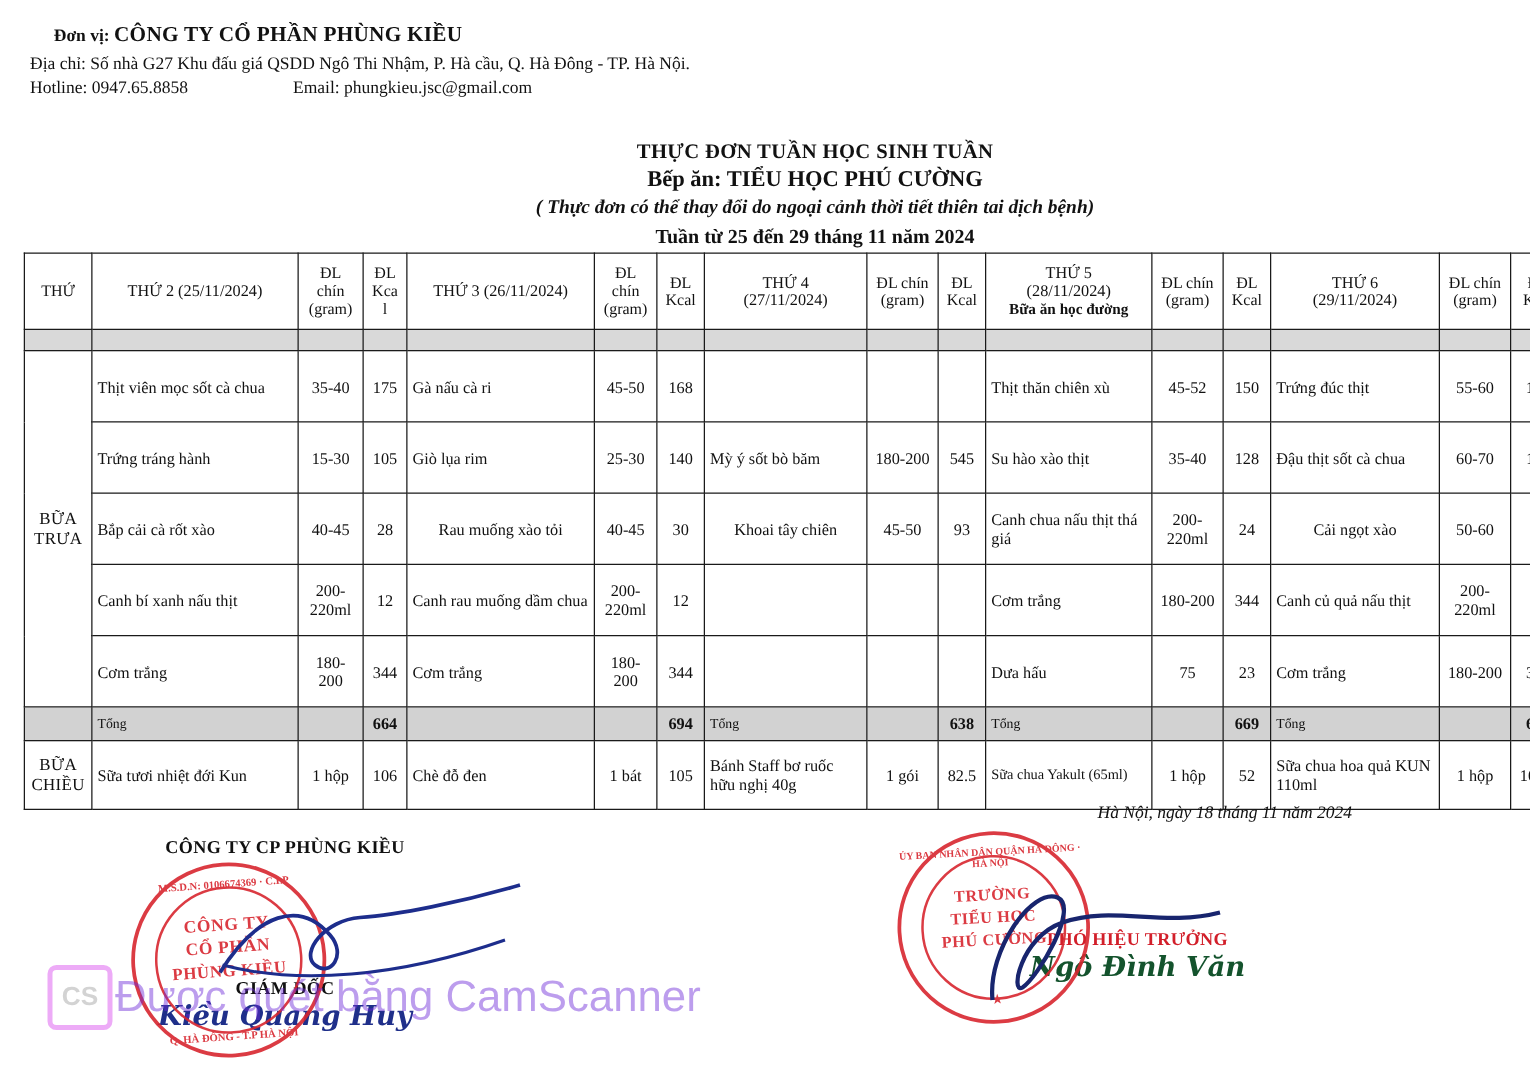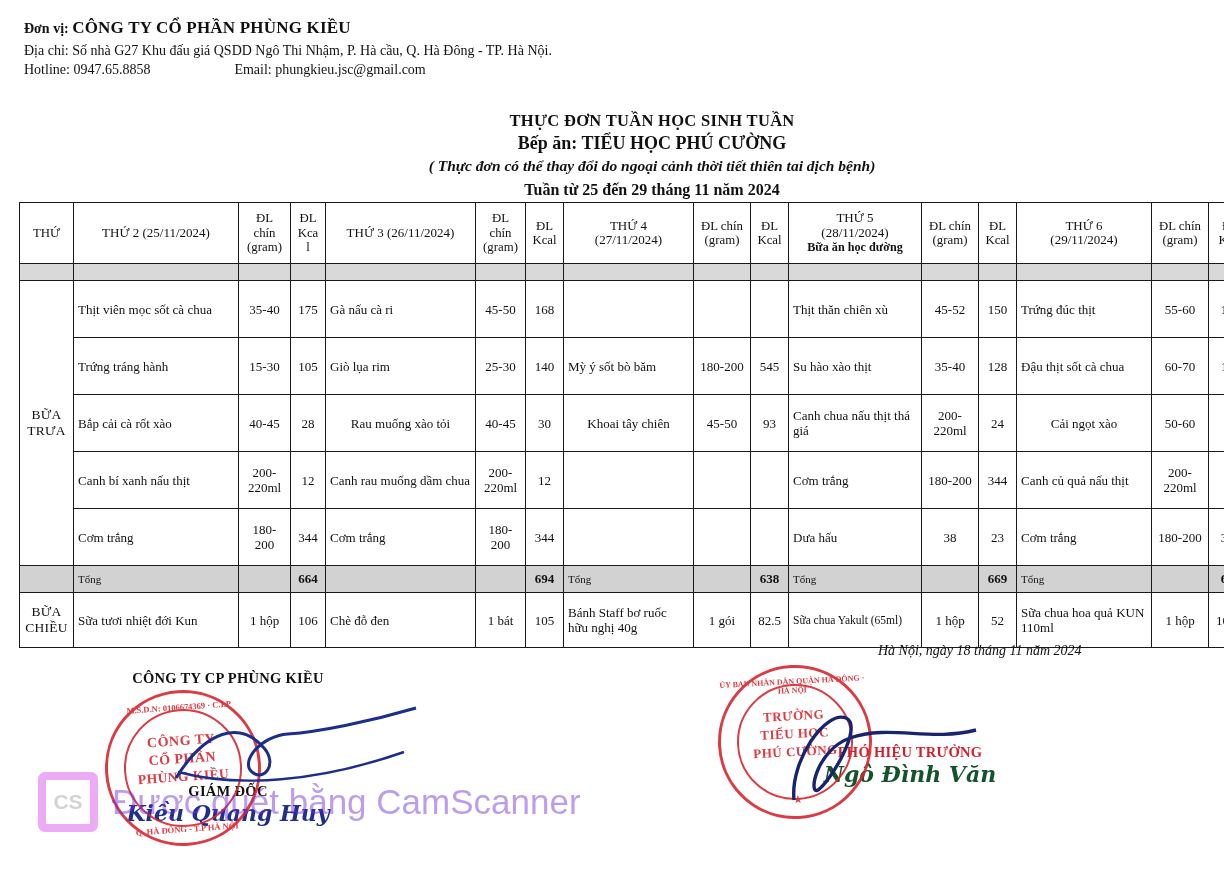--- a/index.html
+++ b/index.html
@@ -22,21 +22,21 @@
     position: absolute;
     left: 24px;
     top: 18px;
     width: 640px;
   }
   .lh-line {
     font-size: 14px;
     line-height: 19px;
     white-space: nowrap;
   }
-  .lh-line.first { font-size: 14px; margin-bottom: 3px; }
+  .lh-line.first { font-size: 14px; margin-bottom: 3px; margin-left: 19px; }
   .lh-label { font-weight: bold; }
   .lh-company {
     font-weight: bold;
     font-size: 17px;
     letter-spacing: .2px;
   }
   .lh-row { display: flex; }
   .lh-row .right { margin-left: 84px; }
 
   
@@ -244,30 +244,30 @@
     position: absolute;
     left: 38px;
     top: 772px;
     display: flex;
     align-items: center;
     opacity: .45;
     pointer-events: none;
   }
   .wm-badge {
     width: 44px; height: 44px;
-    border: 8px solid #d946ef;
+    border: 4px solid #d946ef;
     border-radius: 7px;
     color: #9e9e9e;
     font-family: "Liberation Sans", sans-serif;
     font-weight: bold;
     font-size: 21px;
     display: flex;
     align-items: center;
     justify-content: center;
-    margin-right: 14px;
+    margin-right: 2px;
   }
   .wm-text {
     font-family: "Liberation Sans", sans-serif;
     font-size: 35px;
     color: #6d28d9;
     white-space: nowrap;
   }
 </style>
 </head>
 <body>
@@ -480,21 +480,21 @@
       <td class="dish">Cơm trắng</td>
       <td class="num">180-200</td>
       <td class="num">344</td>
       <td class="dish">Cơm trắng</td>
       <td class="num">180-200</td>
       <td class="num">344</td>
       <td class="dish"></td>
       <td class="num"></td>
       <td class="num"></td>
       <td class="dish">Dưa hấu</td>
-      <td class="num">38</td>
+      <td class="num">75</td>
       <td class="num">23</td>
       <td class="dish">Cơm trắng</td>
       <td class="num">180-200</td>
       <td class="num">344</td>
     </tr>
 
     <tr class="total-row">
       <td></td>
       <td class="tot-label">Tổng</td>
       <td></td>

